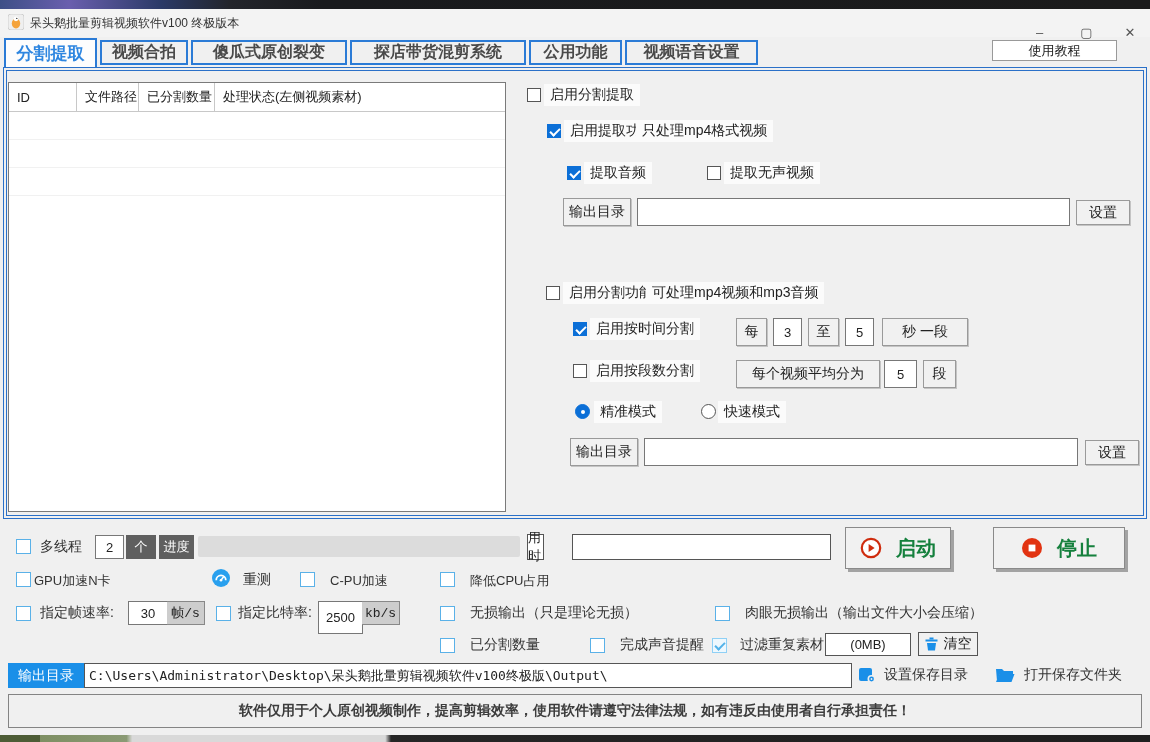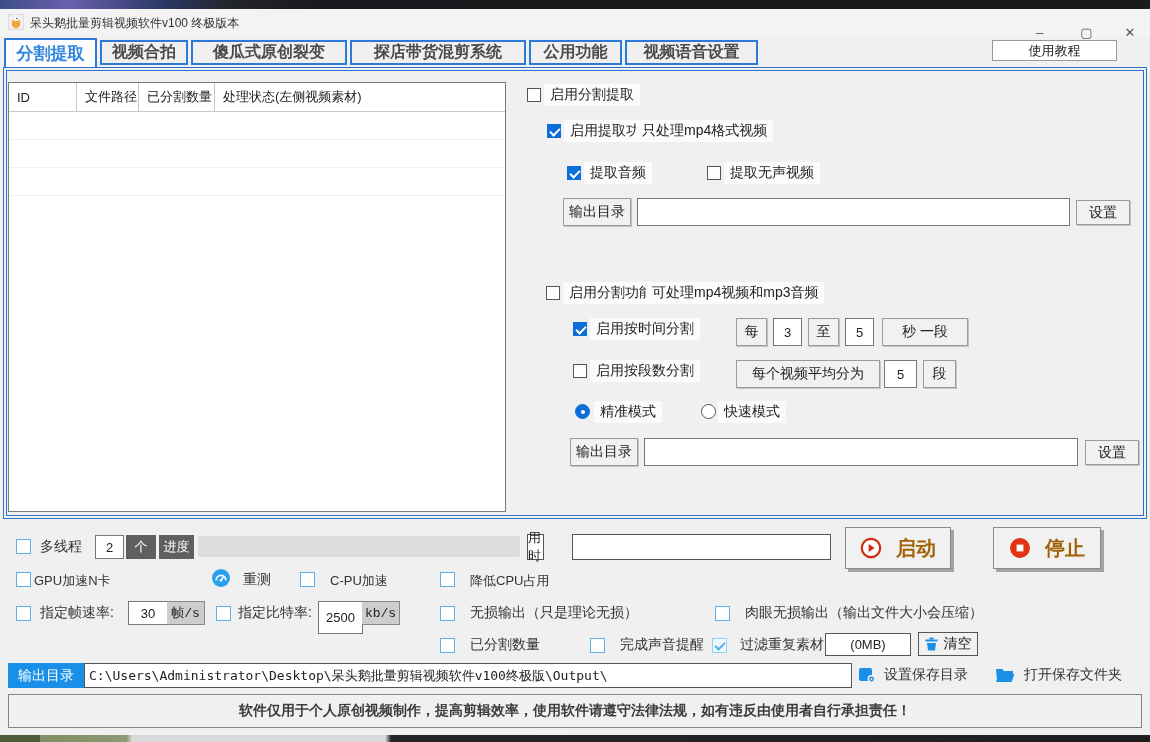--- a/index.html
+++ b/index.html
@@ -39,21 +39,21 @@
   .radio{width:15px;height:15px;border-radius:50%;background:#0b6fd7;border:1px solid #0b6fd7;}
   .radio::after{content:"";position:absolute;left:4.5px;top:4.5px;width:4px;height:4px;border-radius:50%;background:#fff;}
   .radio.off{background:#fff;border:1px solid #555;}
   .radio.off::after{display:none;}
   .lbl{font-size:14px;background:#fbfbfb;padding:2px 6px;white-space:nowrap;}
   .plain{font-size:14px;white-space:nowrap;color:#333;}
   .plain13{font-size:13px;white-space:nowrap;color:#333;}
   .btn{background:#f1f1f1;border:1px solid #9a9a9a;box-shadow:1px 1px 0 rgba(0,0,0,.18);
        display:flex;align-items:center;justify-content:center;font-size:14px;color:#222;}
   .btn-big{background:#f1f1f1;border:1px solid #8a8a8a;box-shadow:3px 3px 0 rgba(0,0,0,.32);
-       display:flex;align-items:center;justify-content:center;gap:14px;font-size:20px;font-weight:bold;color:#a16207;}
+       display:flex;align-items:center;justify-content:center;gap:14px;font-size:20px;font-weight:bold;color:#15803d;}
   .darkbtn{background:#5f5f5f;color:#fff;font-size:13px;display:flex;align-items:center;justify-content:center;}
   .inp{background:#fff;border:1px solid #777;font-size:13px;display:flex;align-items:center;padding:0 6px;}
   .inp.center{justify-content:center;padding:0;}
   .unit{background:#cdcdcd;border:1px solid #888;border-left:none;font-size:13px;
         display:flex;align-items:center;justify-content:center;font-family:"Liberation Mono","DejaVu Sans Mono",monospace;}
   .progress{background:#dcdcdc;border-radius:2px;}
   .bluebtn{background:#1a8fe8;color:#fff;font-size:14px;display:flex;align-items:center;justify-content:center;}
   .pathtext{font-family:"DejaVu Sans Mono","Liberation Mono",monospace;font-size:13px;}
   .disclaimer{border:1px solid #848484;background:#f0f0f0;display:flex;align-items:center;justify-content:center;
       font-size:14px;font-weight:bold;color:#3c3c3c;}
@@ -162,21 +162,21 @@
 
 <div class="abs btn-big" style="left:845px;top:527px;width:106px;height:42px;">
   <span class="iconwrap">
     <svg width="22" height="22" viewBox="0 0 22 22">
         <circle cx="11" cy="11" r="9.2" fill="#fff" stroke="#cf2c0e" stroke-width="2.2"></circle>
         <path d="M8.6 7l6 4-6 4z" fill="#cf2c0e"></path>
       </svg>
   </span>
   <span>启动</span>
 </div>
-<div class="abs btn-big" style="left:993px;top:527px;width:108px;height:42px;">
+<div class="abs btn-big" style="left:993px;top:527px;width:132px;height:42px;">
   <span class="iconwrap">
     <svg width="22" height="22" viewBox="0 0 22 22">
         <circle cx="11" cy="11" r="10" fill="#e23311"></circle>
         <rect x="7.6" y="7.6" width="6.8" height="6.8" fill="#fff"></rect>
       </svg>
   </span>
   <span>停止</span>
 </div>
 
 <div class="abs cb lt" style="left:16px;top:572px;"></div>

